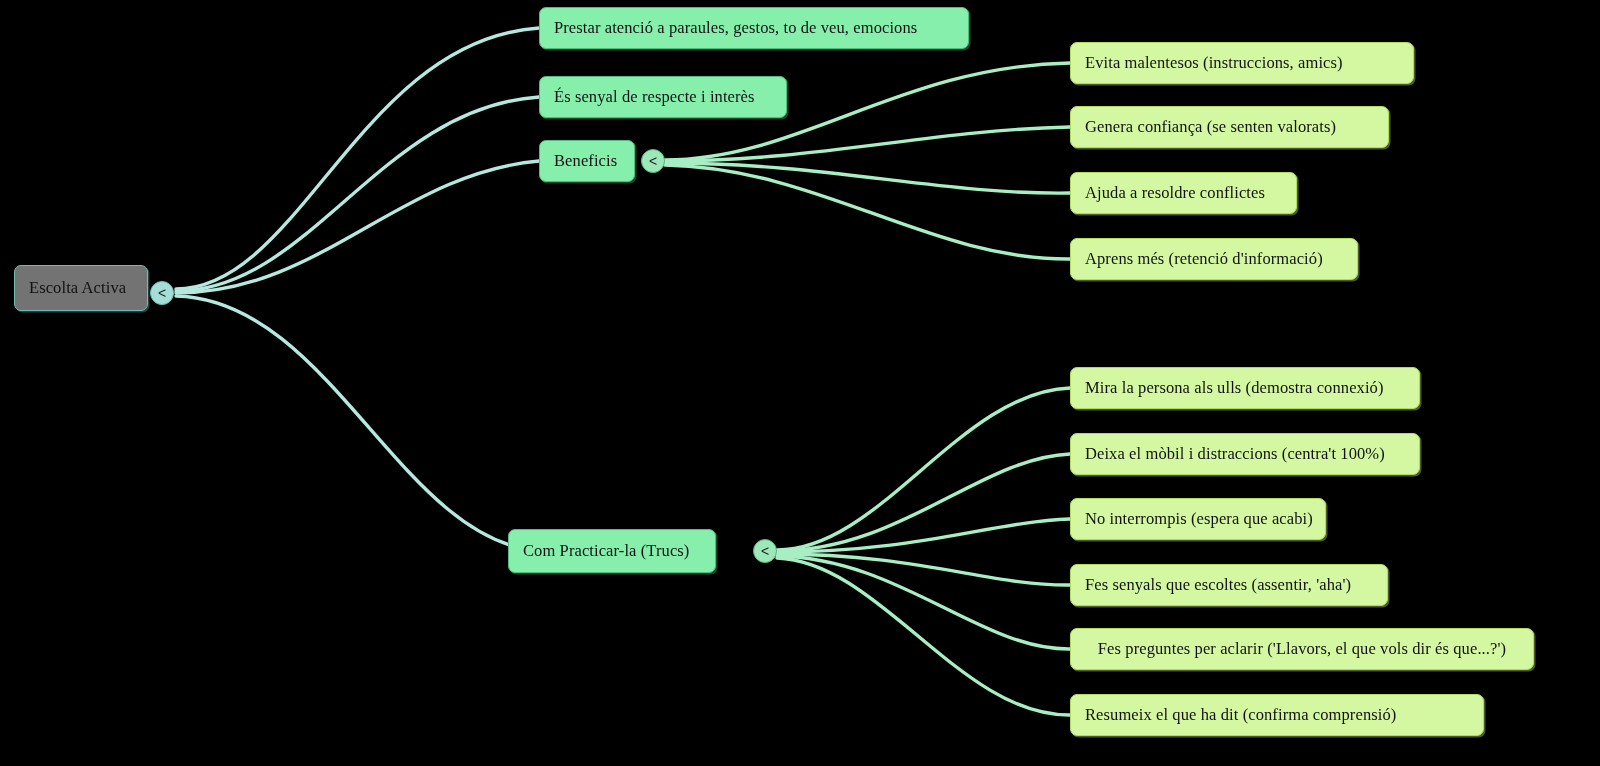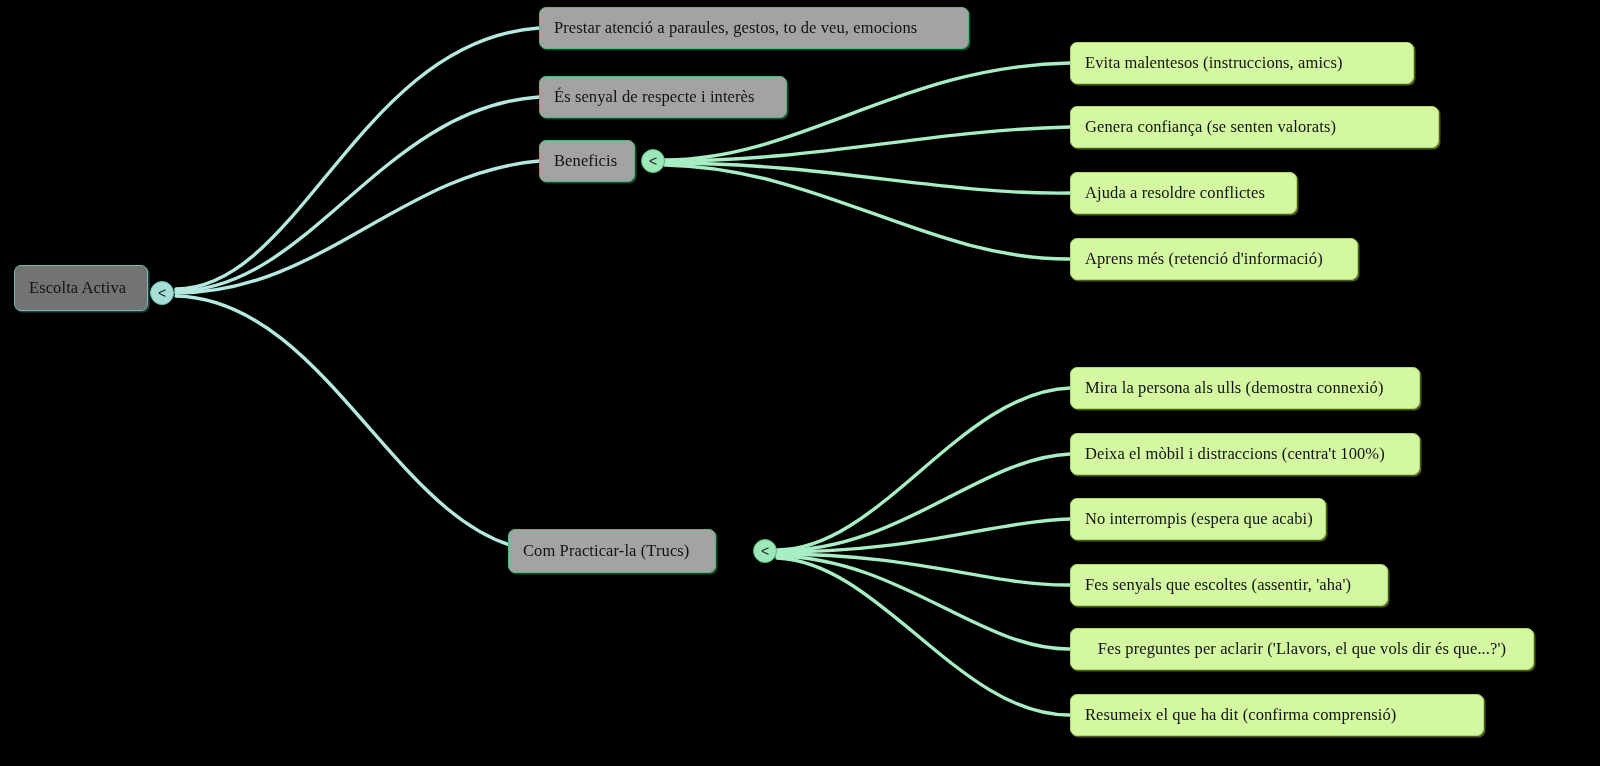--- a/index.html
+++ b/index.html
@@ -39,21 +39,21 @@
     color: #121212;
     white-space: nowrap;
     letter-spacing: 0.1px;
   }
   .node-root {
     background: #737373;
     border: 1.4px solid #6fbdb4;
     box-shadow: 1.5px 1.5px 0 rgba(60,120,115,0.55);
   }
   .node-branch {
-    background: #a3a3a3;
+    background: #86efac;
     border: 1.4px solid #55b97e;
     box-shadow: 1.5px 1.5px 0 rgba(50,130,85,0.55);
   }
   .node-leaf {
     background: #d4f8a2;
     border: 1.4px solid #b2d95f;
     box-shadow: 1.5px 1.5px 0 rgba(150,180,80,0.5);
   }
   .collapse-marker {
     position: absolute;
@@ -135,21 +135,21 @@
   <div class="node node-branch" id="l1-3" style="left: 508px; top: 529px; width: 208px; height: 44px;">
     <span>Com Practicar-la (Trucs)</span>
   </div>
   <div class="collapse-marker marker-branch" id="l1-3-marker" style="left: 753px; top: 539px;">
     <span>&lt;</span>
   </div>
 
   <div class="node node-leaf" id="bc-0" style="left: 1070px; top: 42px; width: 344px; height: 42px;">
     <span>Evita malentesos (instruccions, amics)</span>
   </div>
-  <div class="node node-leaf" id="bc-1" style="left: 1070px; top: 106px; width: 369px; height: 42px;">
+  <div class="node node-leaf" id="bc-1" style="left: 1070px; top: 106px; width: 319px; height: 42px;">
     <span>Genera confiança (se senten valorats)</span>
   </div>
   <div class="node node-leaf" id="bc-2" style="left: 1070px; top: 172px; width: 227px; height: 42px;">
     <span>Ajuda a resoldre conflictes</span>
   </div>
   <div class="node node-leaf" id="bc-3" style="left: 1070px; top: 238px; width: 288px; height: 42px;">
     <span>Aprens més (retenció d'informació)</span>
   </div>
 
   <div class="node node-leaf" id="pc-0" style="left: 1070px; top: 367px; width: 350px; height: 42px;">

